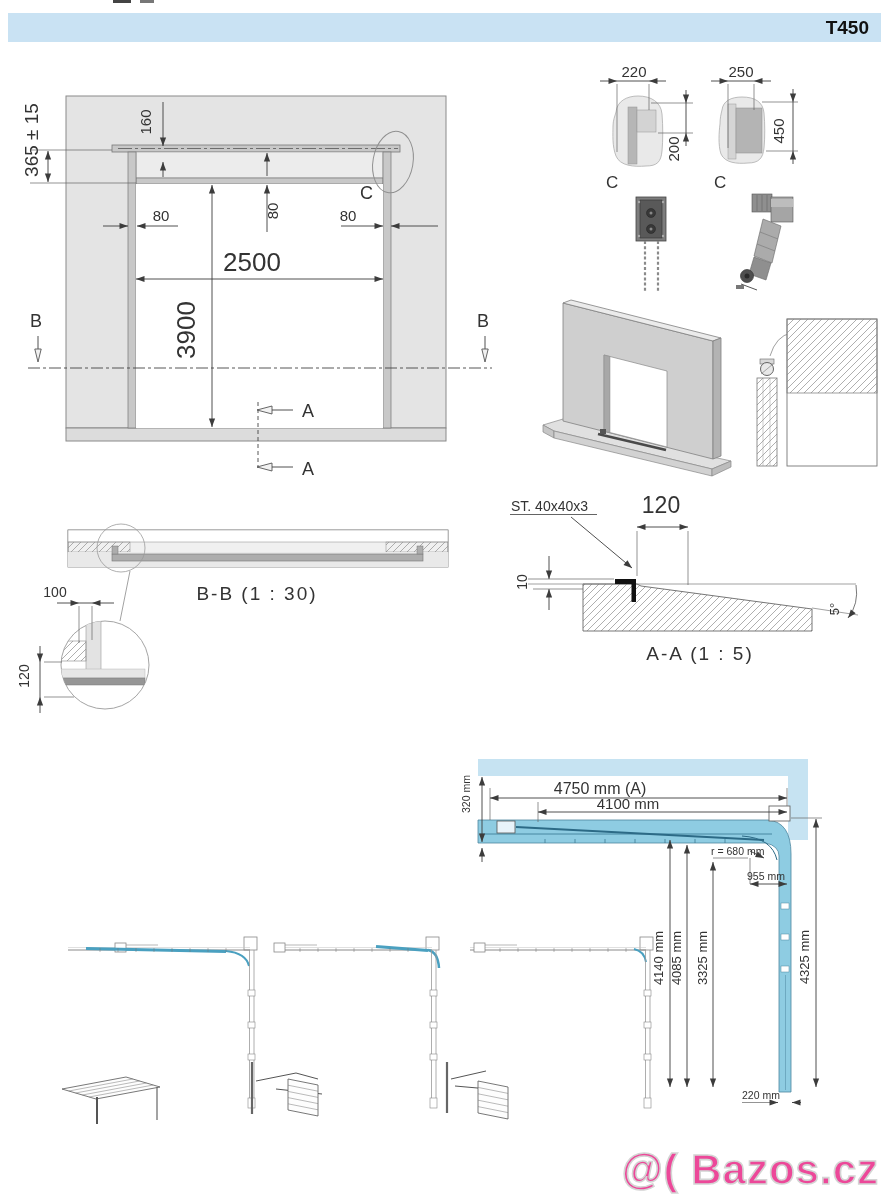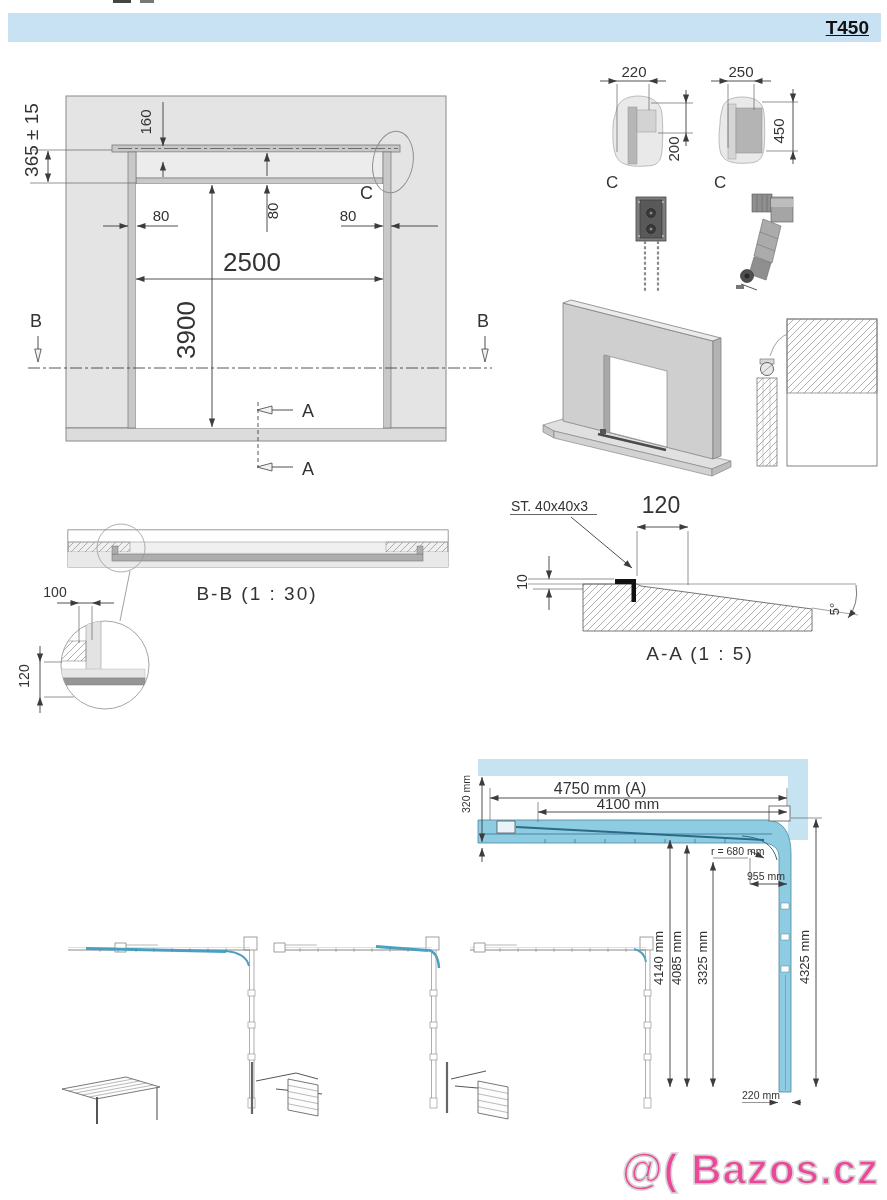--- a/index.html
+++ b/index.html
@@ -1,21 +1,21 @@
 <!DOCTYPE html>
 <html><head>
 <meta charset="utf-8">
 <style>
   html,body{margin:0;padding:0;background:#fff;}
   body{width:887px;height:1200px;position:relative;overflow:hidden;
        font-family:"Liberation Sans",sans-serif;}
   .header-bar{position:absolute;left:8px;right:6px;top:13px;height:29px;
       background:#c9e2f3;display:flex;align-items:center;justify-content:flex-end;
       padding-right:7px;box-sizing:border-box;font-size:19px;color:#111;}
-  .header-bar .model{font-weight:bold;margin-right:5px;text-decoration:underline;}
+  .header-bar .model{font-weight:bold;margin-right:5px;}
   svg{position:absolute;left:0;top:0;}
   svg text{fill:#333;font-family:"Liberation Sans",sans-serif;}
   .dim{stroke:#3c3c3c;stroke-width:0.9;fill:none;}
   .ext{stroke:#666;stroke-width:0.7;fill:none;}
   .thin{stroke:#7a7a7a;stroke-width:0.7;fill:none;}
   .outline{stroke:#8a8a8a;stroke-width:1;}
   .watermark{position:absolute;right:8px;top:1146px;font-size:42px;font-weight:bold;
       letter-spacing:1px;color:#ec4899;-webkit-text-stroke:1.6px #d4d4d4;}
 </style>
 </head>

